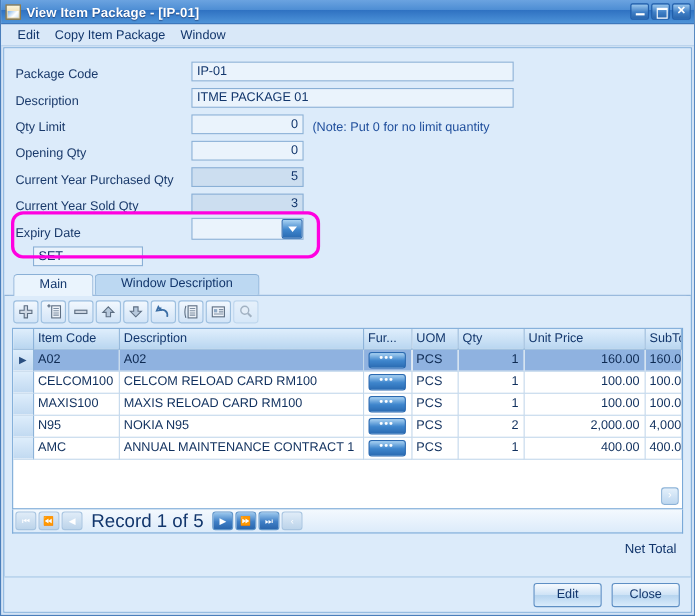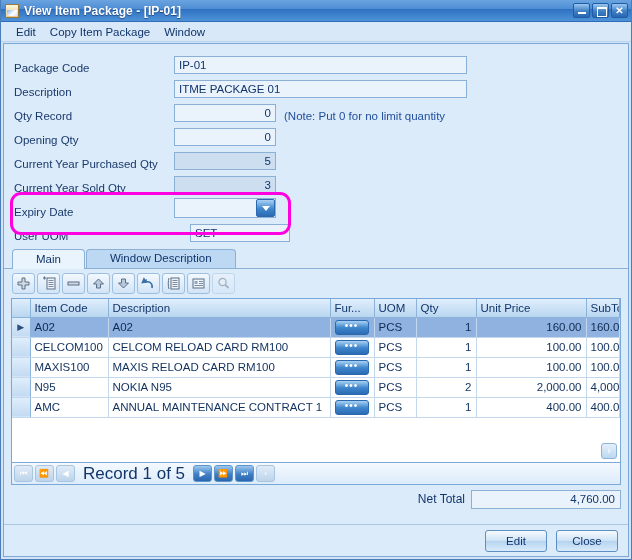--- a/index.html
+++ b/index.html
@@ -435,21 +435,21 @@
         <div class="field-label">Package Code</div>
         <input class="inp w-wide" readonly="" value="IP-01" style="">
       </div>
 
       <div class="field-row">
         <div class="field-label">Description</div>
         <input class="inp w-wide" readonly="" value="ITME PACKAGE 01" style="">
       </div>
 
       <div class="field-row">
-        <div class="field-label">Qty Record</div>
+        <div class="field-label">Qty Limit</div>
         <input class="inp w-num num" readonly="" value="0" style="">
         <div class="note">(Note: Put 0 for no limit quantity</div>
       </div>
 
       <div class="field-row">
         <div class="field-label">Opening Qty</div>
         <input class="inp w-num num" readonly="" value="0" style="">
       </div>
 
       <div class="field-row">
@@ -463,21 +463,20 @@
       </div>
 
       <div class="field-row">
         <div class="field-label">Expiry Date</div>
         <div class="combo">
           <div class="combo-btn"></div>
         </div>
       </div>
 
       <div class="field-row">
-        <div class="field-label">User UOM</div>
         <input class="inp w-uom" readonly="" value="SET" style="">
       </div>
 
       <div class="highlight-box"></div>
     </div>
 
     <div class="tabstrip">
       <div class="tab active">Main</div>
       <div class="tab">Window Description</div>
     </div>
@@ -627,21 +626,20 @@
         <div class="reclabel">Record 1 of 5</div>
         <div class="nbtn">▶</div>
         <div class="nbtn">⏩</div>
         <div class="nbtn">⏭</div>
         <div class="nbtn dim">‹</div>
         <div class="nav-spacer"></div>
       </div>
 
       <div class="totalrow">
         <div class="total-label">Net Total</div>
-        <input class="total-inp" readonly="" value="4,760.00" style="">
       </div>
     </div>
 
     <div class="footer">
       <div class="btn">Edit</div>
       <div class="btn">Close</div>
     </div>
 
   </div>
 </div>

